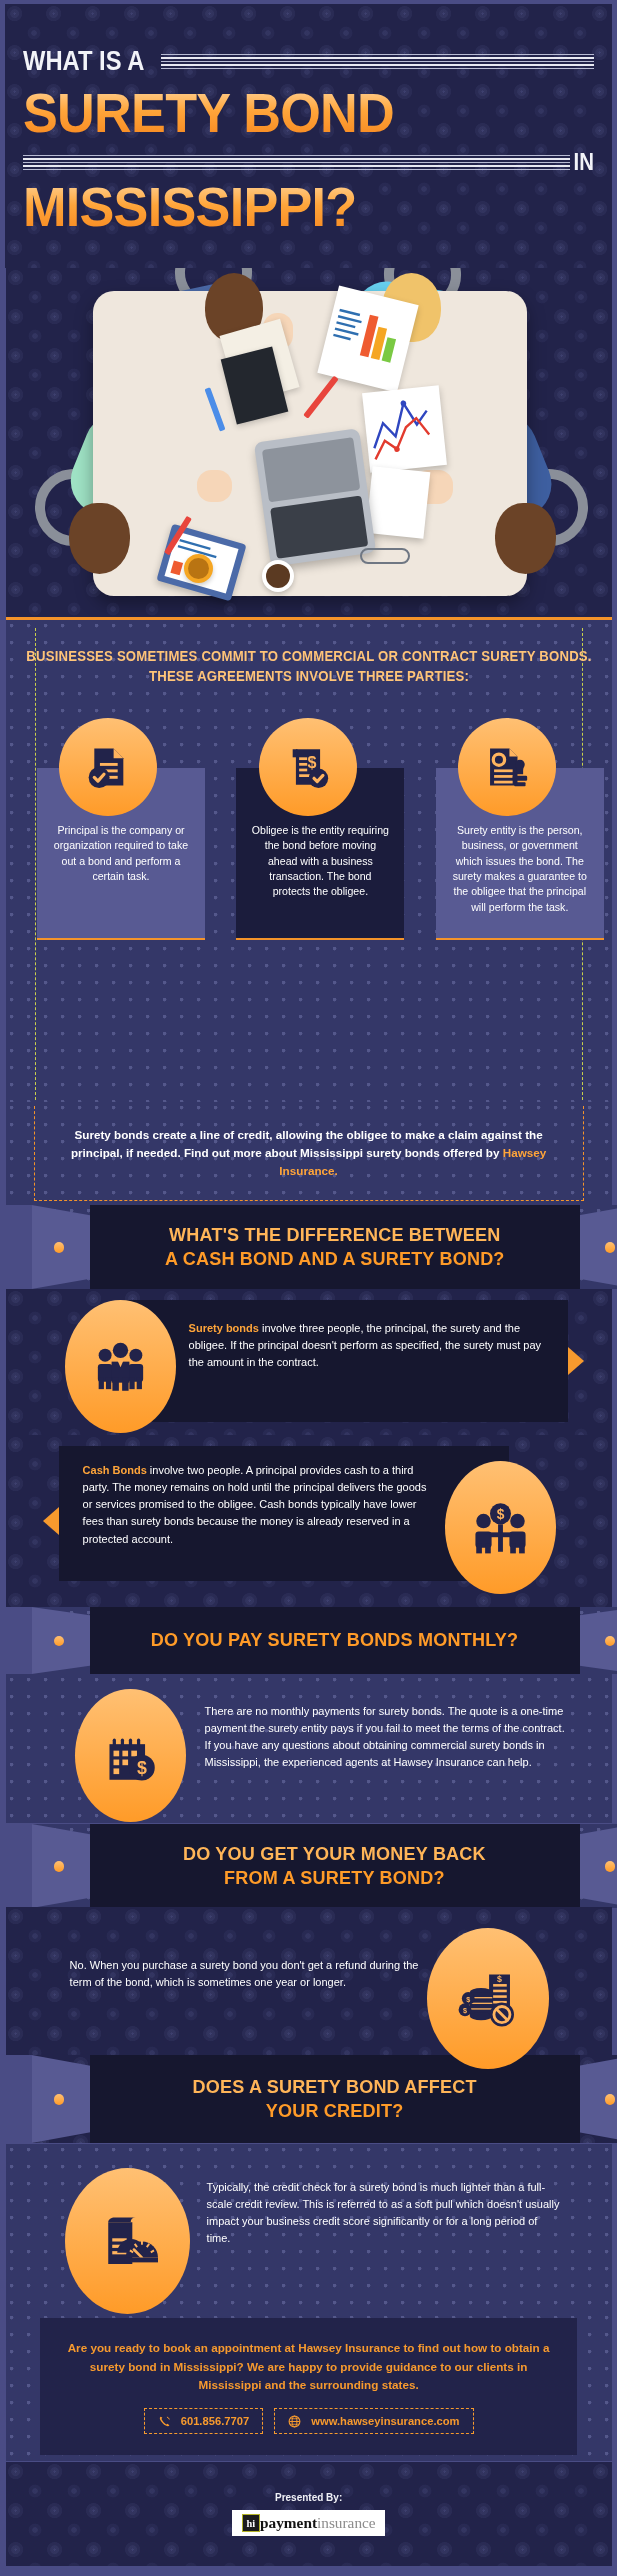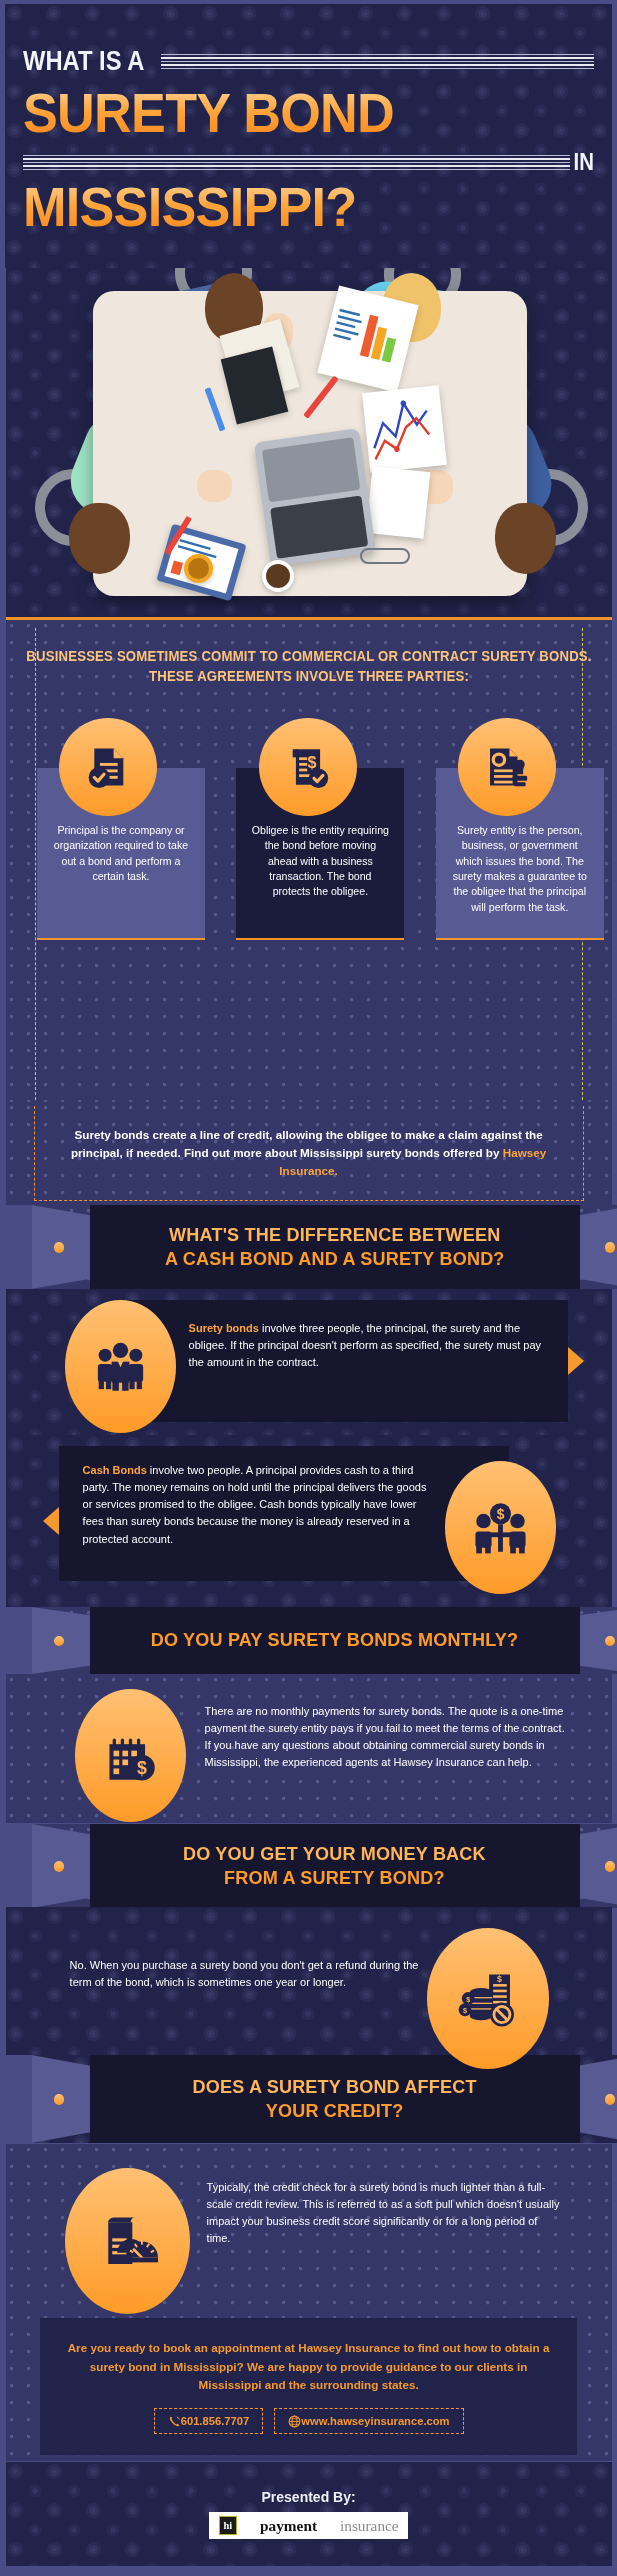--- a/index.html
+++ b/index.html
@@ -210,33 +210,33 @@
   .cta-inner {
     width: 537px; height: 137px; background: #22234a;
     display: flex; flex-direction: column; align-items: center; justify-content: center; gap: 13px;
   }
   .cta-inner p {
     color: #f79a2e; text-align: center; font-size: 11.7px; font-weight: 700; line-height: 1.6;
     max-width: 482px;
   }
   .cta-btns { display: flex; gap: 11.2px; }
   .cta-btn {
-    border: 1.6px dashed #f79a2e; padding: 5.6px 13px; display: flex; align-items: center; gap: 0;
+    border: 1.6px dashed #f79a2e; padding: 5.6px 13px; display: flex; align-items: center; gap: 10px;
     color: #f79a2e; font-size: 11.2px; font-weight: 700;
   }
 
   
   .footer {
     position: absolute; left: 5.6px; top: 2462px; width: 606px; height: 108px;
     display: flex; flex-direction: column; align-items: center; justify-content: center; gap: 7.2px;
     border-bottom: 4.8px solid #4a4c85;
   }
-  .footer .pb { color: #f0f1f7; font-size: 14px; font-weight: 700; }
+  .footer .pb { color: #f0f1f7; font-size: 10px; font-weight: 700; }
   .logo-box {
-    background: #fff; padding: 4px 9.6px; display: flex; align-items: center; gap: 23px;
+    background: #fff; padding: 4px 9.6px; display: flex; align-items: center; gap: 0;
   }
   .logo-mark {
     width: 18.5px; height: 18.5px; background: #1c1c1c; border: 1.6px solid #b3b327;
     color: #fff; font-size: 10.4px; font-weight: 700; display: flex;
     align-items: center; justify-content: center; font-family: "Liberation Serif", serif;
   }
   .logo-t1 { color: #121212; font-size: 15.3px; font-weight: 700; font-family: "Liberation Serif", serif; }
   .logo-t2 { color: #8c8c8c; font-size: 15.3px; font-family: "Liberation Serif", serif; }
 
   svg { display: block; }

